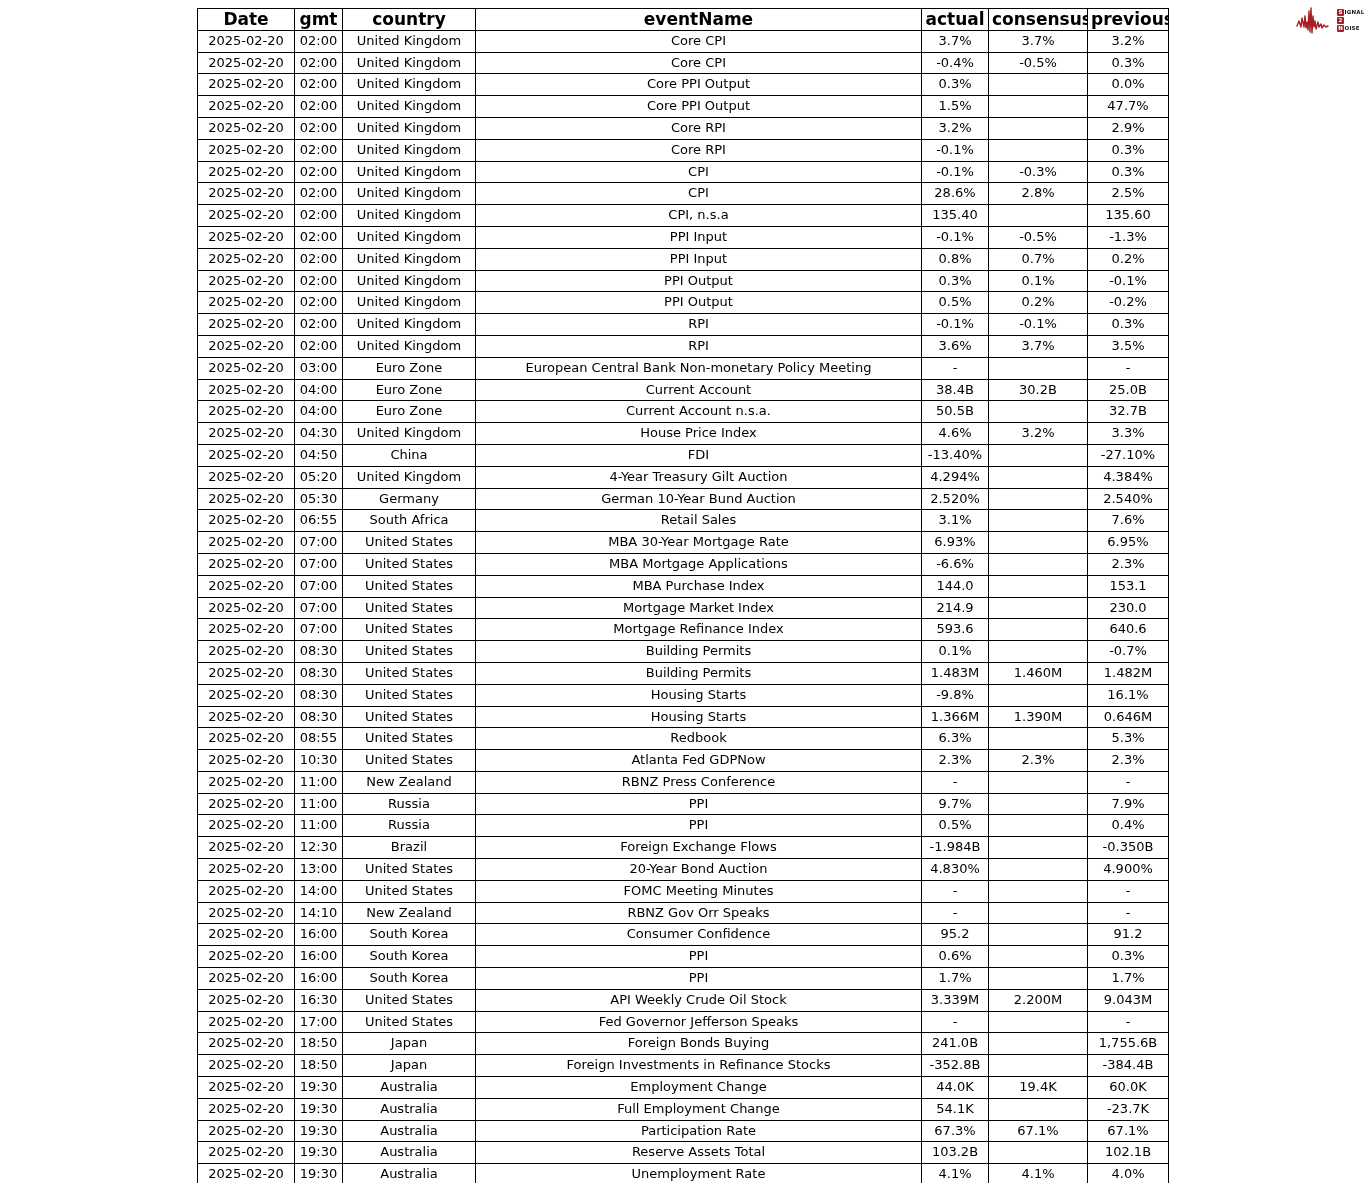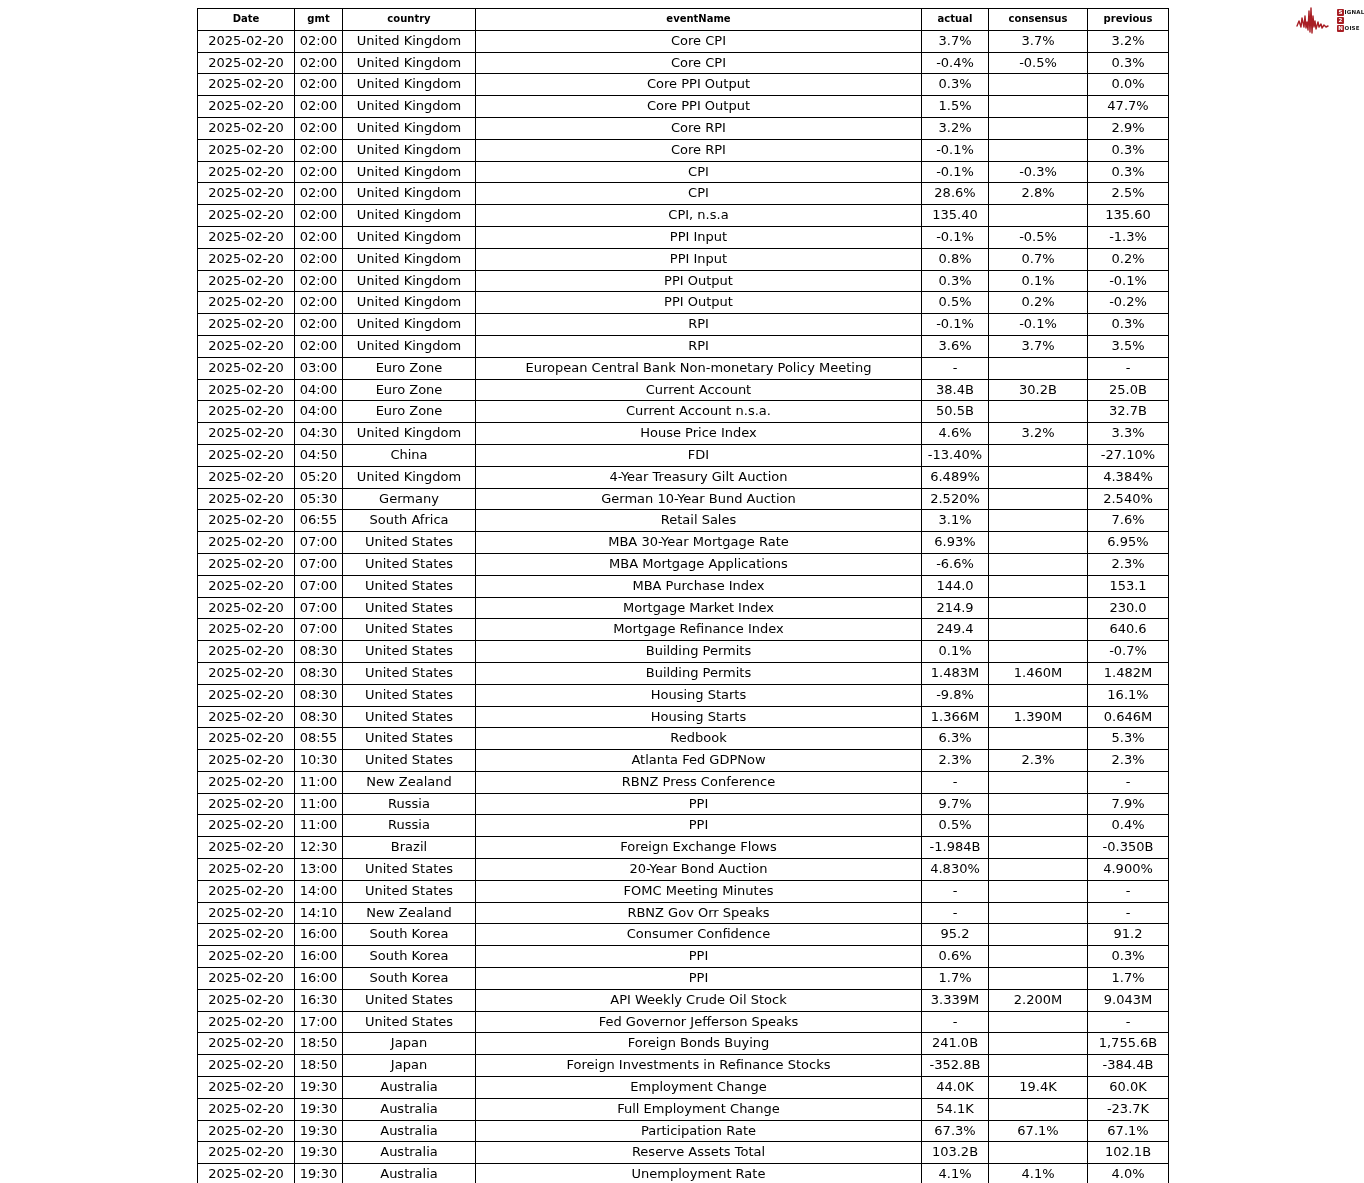--- a/index.html
+++ b/index.html
@@ -25,21 +25,21 @@
     font-size: 13px;
     color: #000000;
     padding: 0 3px;
     height: 20.8px;
     line-height: 20.8px;
     white-space: nowrap;
     overflow: hidden;
   }
   .calendar th {
     font-weight: bold;
-    font-size: 10px;
+    font-size: 17px;
   }
   
   .logo {
     position: absolute;
     left: 1296px; top: 4px;
     display: flex;
     align-items: center;
   }
   .logo svg { display: block; }
   .logo-text {
@@ -275,21 +275,21 @@
         <td>FDI</td>
         <td>-13.40%</td>
         <td></td>
         <td>-27.10%</td>
       </tr>
       <tr>
         <td>2025-02-20</td>
         <td>05:20</td>
         <td>United Kingdom</td>
         <td>4-Year Treasury Gilt Auction</td>
-        <td>6.489%</td>
+        <td>4.294%</td>
         <td></td>
         <td>4.384%</td>
       </tr>
       <tr>
         <td>2025-02-20</td>
         <td>05:30</td>
         <td>Germany</td>
         <td>German 10-Year Bund Auction</td>
         <td>2.520%</td>
         <td></td>
@@ -338,21 +338,21 @@
         <td>Mortgage Market Index</td>
         <td>214.9</td>
         <td></td>
         <td>230.0</td>
       </tr>
       <tr>
         <td>2025-02-20</td>
         <td>07:00</td>
         <td>United States</td>
         <td>Mortgage Refinance Index</td>
-        <td>249.4</td>
+        <td>593.6</td>
         <td></td>
         <td>640.6</td>
       </tr>
       <tr>
         <td>2025-02-20</td>
         <td>08:30</td>
         <td>United States</td>
         <td>Building Permits</td>
         <td>0.1%</td>
         <td></td>

